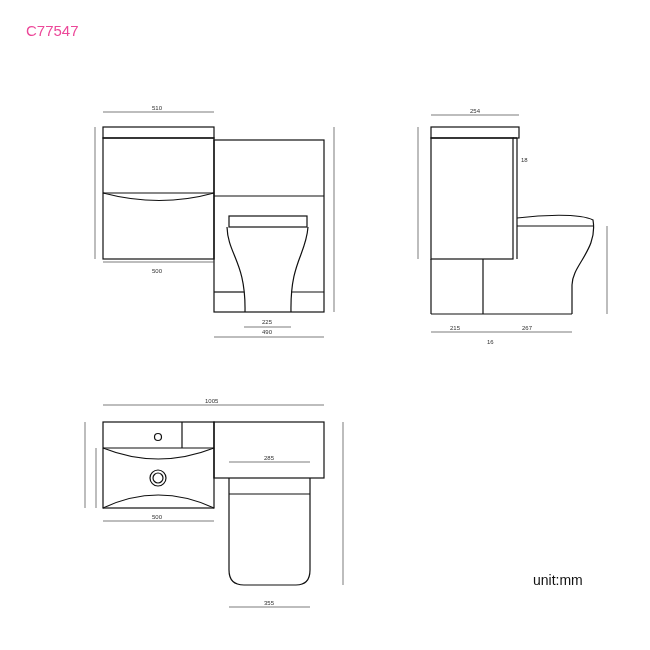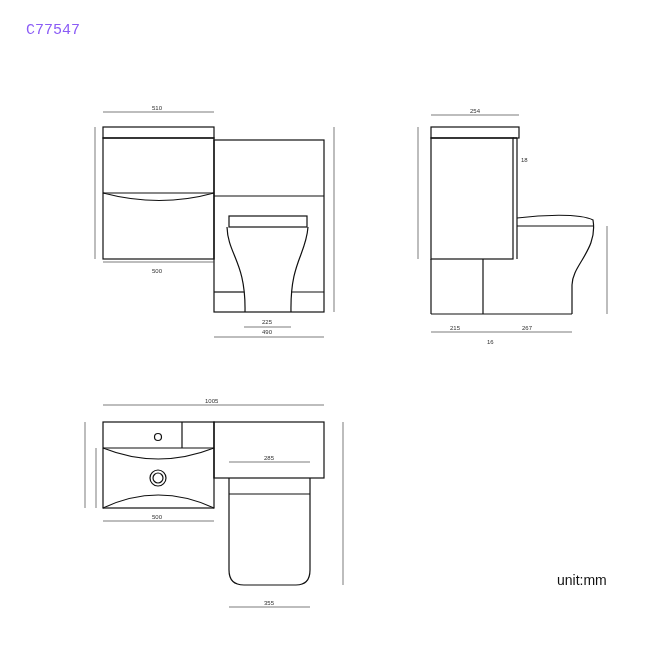--- a/index.html
+++ b/index.html
@@ -1,18 +1,18 @@
 <!DOCTYPE html>
 <html><head>
 <meta charset="utf-8">
 <style>
   html, body { margin:0; padding:0; background:#ffffff; }
   body { width:650px; height:650px; position:relative; overflow:hidden; font-family:"Liberation Sans", sans-serif; }
-  .code { position:absolute; left:26px; top:22px; font-size:15px; color:#8b5cf6;font-family:Liberation Mono, monospace; }
-  .unit { position:absolute; left:533px; top:572px; font-size:14px; color:#111;margin-left:24px; }
+  .code { position:absolute; left:26px; top:22px; font-size:15px; color:#ec4899; }
+  .unit { position:absolute; left:533px; top:572px; font-size:14px; color:#111; }
   svg { position:absolute; left:0; top:0; }
   .dim { font-family:"Liberation Sans", sans-serif; font-size:6px; fill:#333; }
 </style>
 </head>
 <body>
 
 <div class="code">C77547</div>
 <div class="unit">unit:mm</div>
 
 <svg width="650" height="650" viewBox="0 0 650 650">

